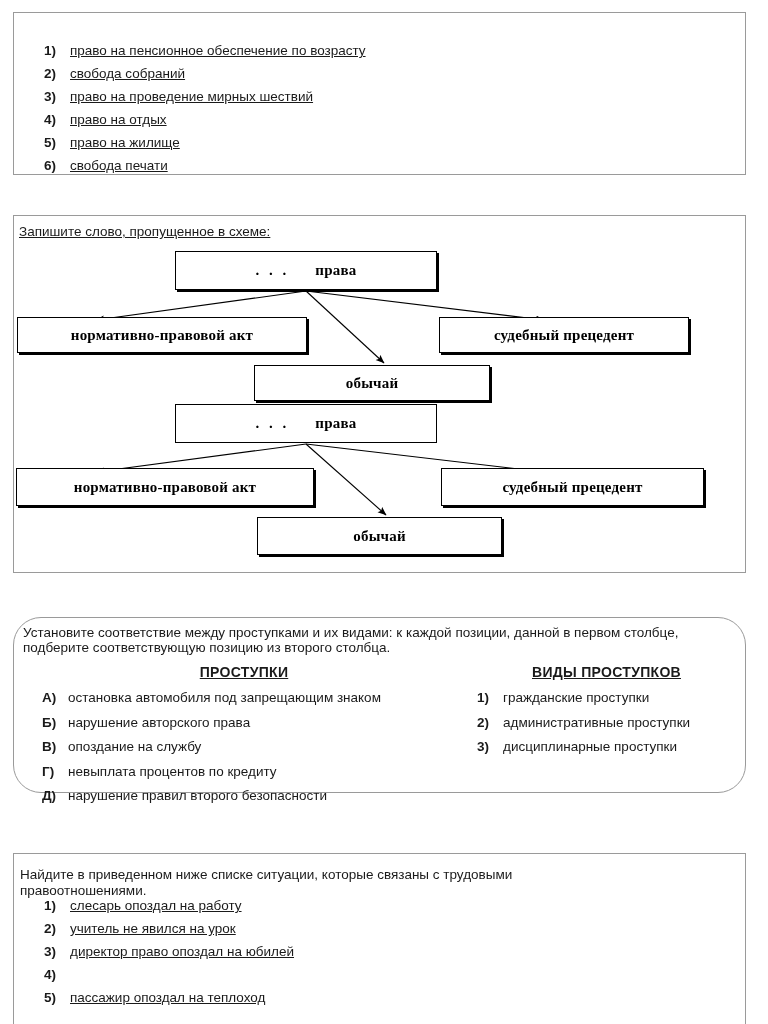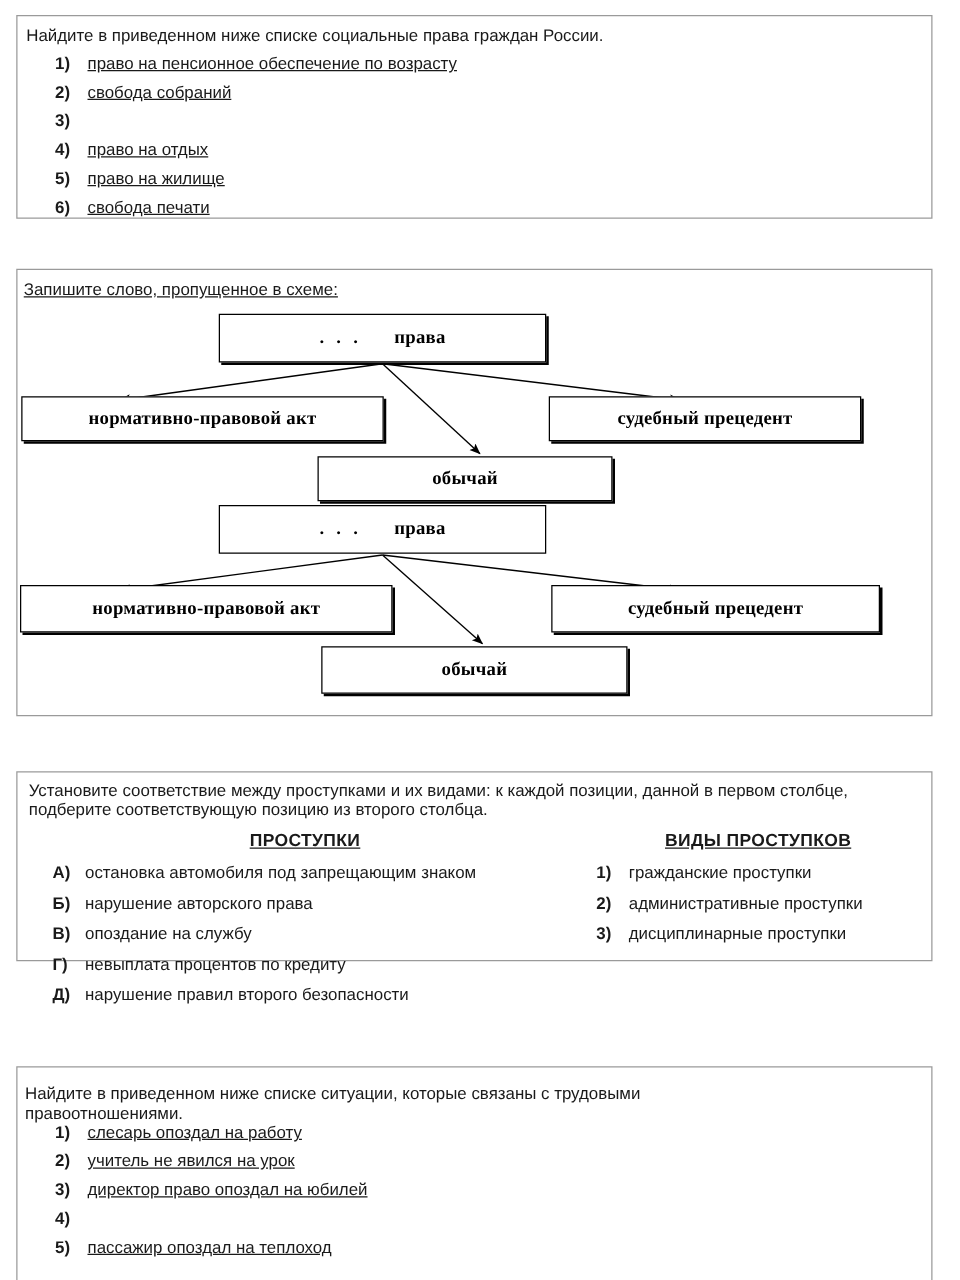--- a/index.html
+++ b/index.html
@@ -20,21 +20,21 @@
     position: absolute;
     box-sizing: border-box;
     border: 1px solid #9a9a9a;
     background: #ffffff;
   }
 
   
   #section-social-rights { left: 13px; top: 12px; width: 733px; height: 163px; }
   #section-labour-situations { left: 13px; top: 853px; width: 733px; height: 185px; }
   #section-scheme { left: 13px; top: 215px; width: 733px; height: 358px; }
-  #section-matching { left: 13px; top: 617px; width: 733px; height: 152px; }
+  #section-matching { left: 13px; top: 617px; width: 733px; height: 176px; border-radius: 28px; }
 
   .prompt {
     position: absolute;
     font-size: 13.5px;
     line-height: 16px;
     color: #1a1a1a;
     white-space: pre-line;
   }
 
   .num-list {
@@ -105,32 +105,32 @@
   .match-list .marker {
     font-weight: bold;
     width: 26px;
     flex: 0 0 26px;
   }
 </style>
 </head>
 <body>
 
 <div class="section" id="section-social-rights">
-  <div class="prompt" style="left:7px; top:8px; width:700px;">Найдите в приведенном ниже списке социальные права граждан России.</div>
   <ul class="num-list" style="left:30px; top:30px;">
     <li>
       <span class="marker">1)</span>
       <span class="txt">право на пенсионное обеспечение по возрасту</span>
     </li>
     <li>
       <span class="marker">2)</span>
       <span class="txt">свобода собраний</span>
     </li>
     <li>
       <span class="marker">3)</span>
+      <span class="txt">право на проведение мирных шествий</span>
     </li>
     <li>
       <span class="marker">4)</span>
       <span class="txt">право на отдых</span>
     </li>
     <li>
       <span class="marker">5)</span>
       <span class="txt">право на жилище</span>
     </li>
     <li>

